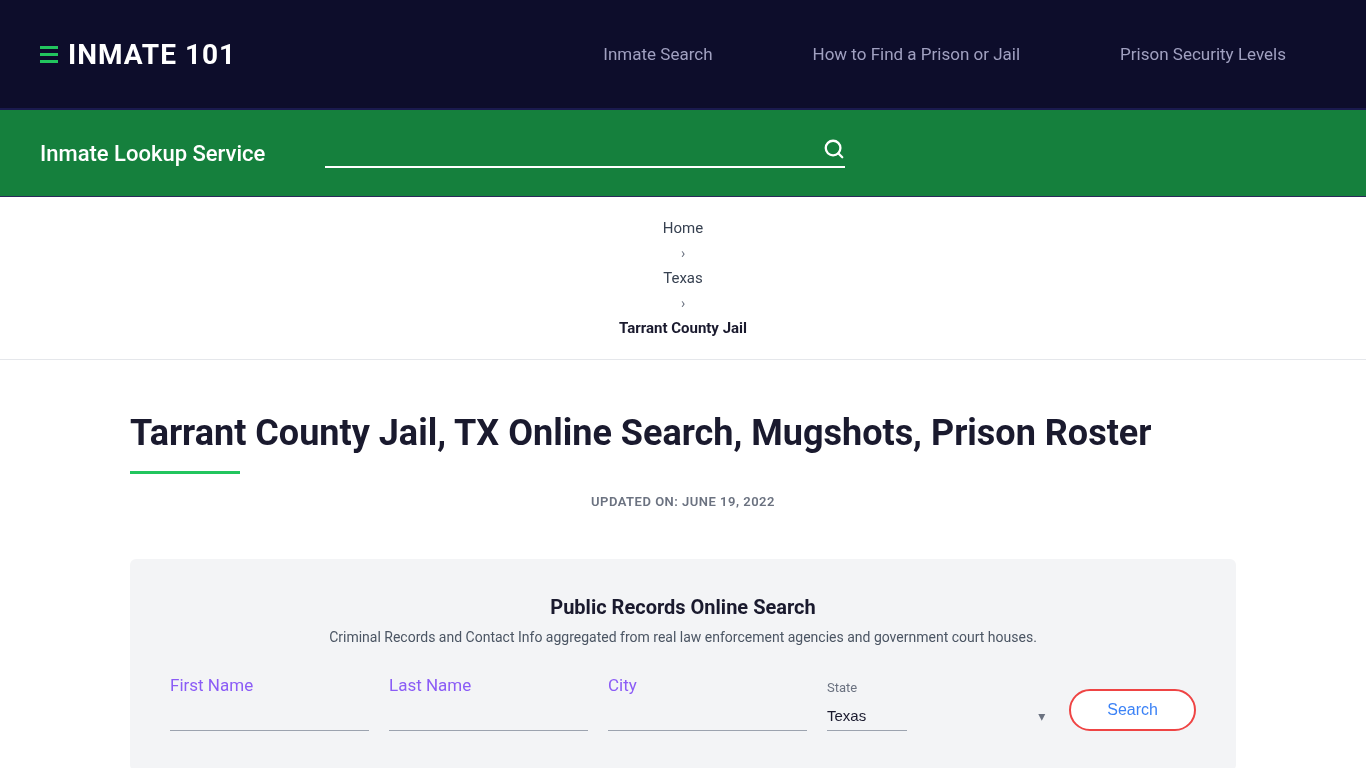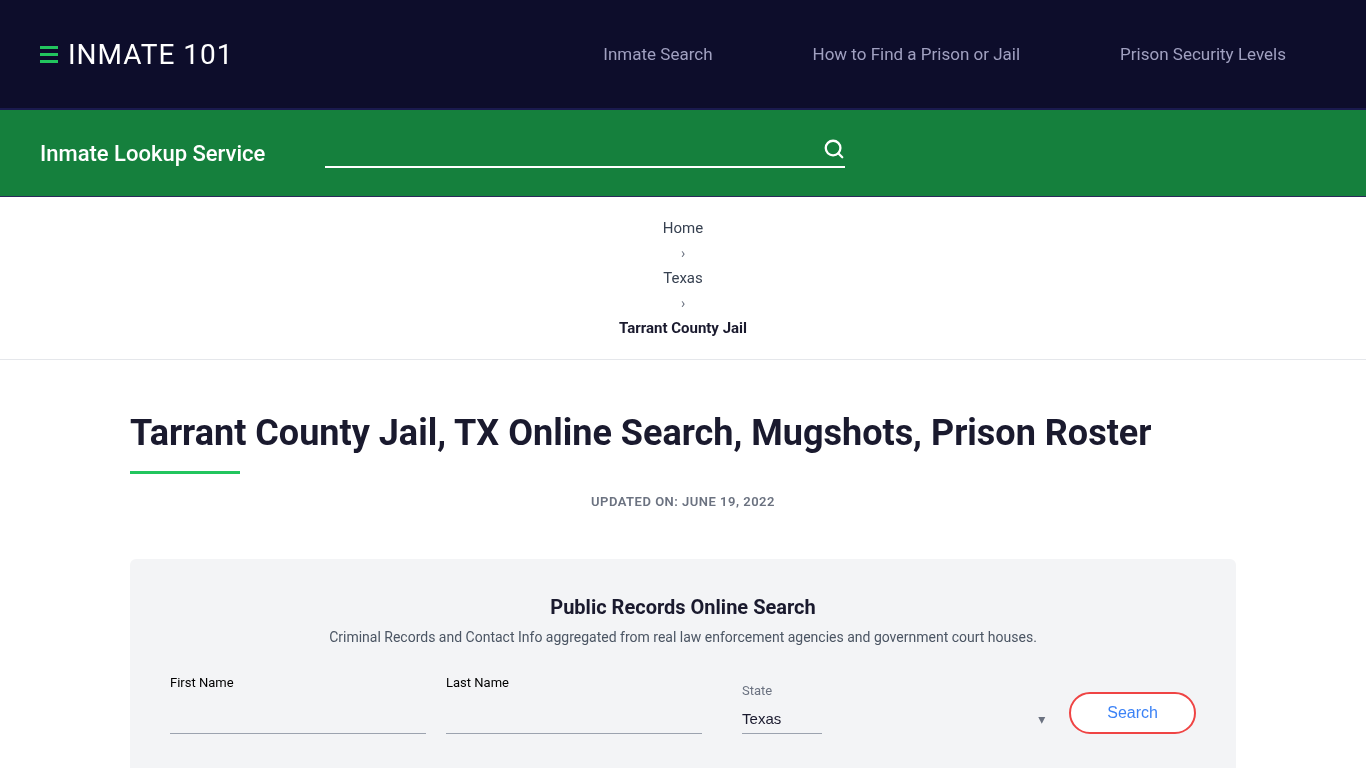--- a/index.html
+++ b/index.html
@@ -41,21 +41,21 @@
     }
 
     .logo-bar {
       width: 18px;
       height: 3px;
       background: #22c55e;
     }
 
     .logo-text {
       font-size: 28px;
-      font-weight: 400;
+      font-weight: 700;
       color: #ffffff;
       letter-spacing: 1px;
     }
 
     .nav-links {
       display: flex;
       align-items: center;
       gap: 100px;
       margin-right: 40px;
     }
@@ -202,23 +202,23 @@
       gap: 0;
     }
 
     .form-field {
       display: flex;
       flex-direction: column;
       flex: 1;
     }
 
     .form-field label {
-      font-size: 13px;
-      color: #000000;
-      margin-bottom: 14px;
+      font-size: 17px;
+      color: #8b5cf6;
+      margin-bottom: 6px;
     }
 
     .form-input {
       border: none;
       border-bottom: 1px solid #9ca3af;
       background: transparent;
       padding: 6px 0;
       font-size: 15px;
       outline: none;
       color: #1a1a2e;
@@ -339,20 +339,24 @@
 
       <div class="form-divider"></div>
 
       <div class="form-field">
         <label>Last Name</label>
         <input class="form-input" type="text" style="">
       </div>
 
       <div class="form-divider"></div>
 
+      <div class="form-field">
+        <label>City</label>
+        <input class="form-input" type="text" style="">
+      </div>
 
       <div class="form-divider"></div>
 
       <div class="form-select-wrapper">
         <label>State</label>
         <div class="select-wrapper">
           <select class="form-select">
             <option selected="">Texas</option>
             <option>Alabama</option>
             <option>Alaska</option>

